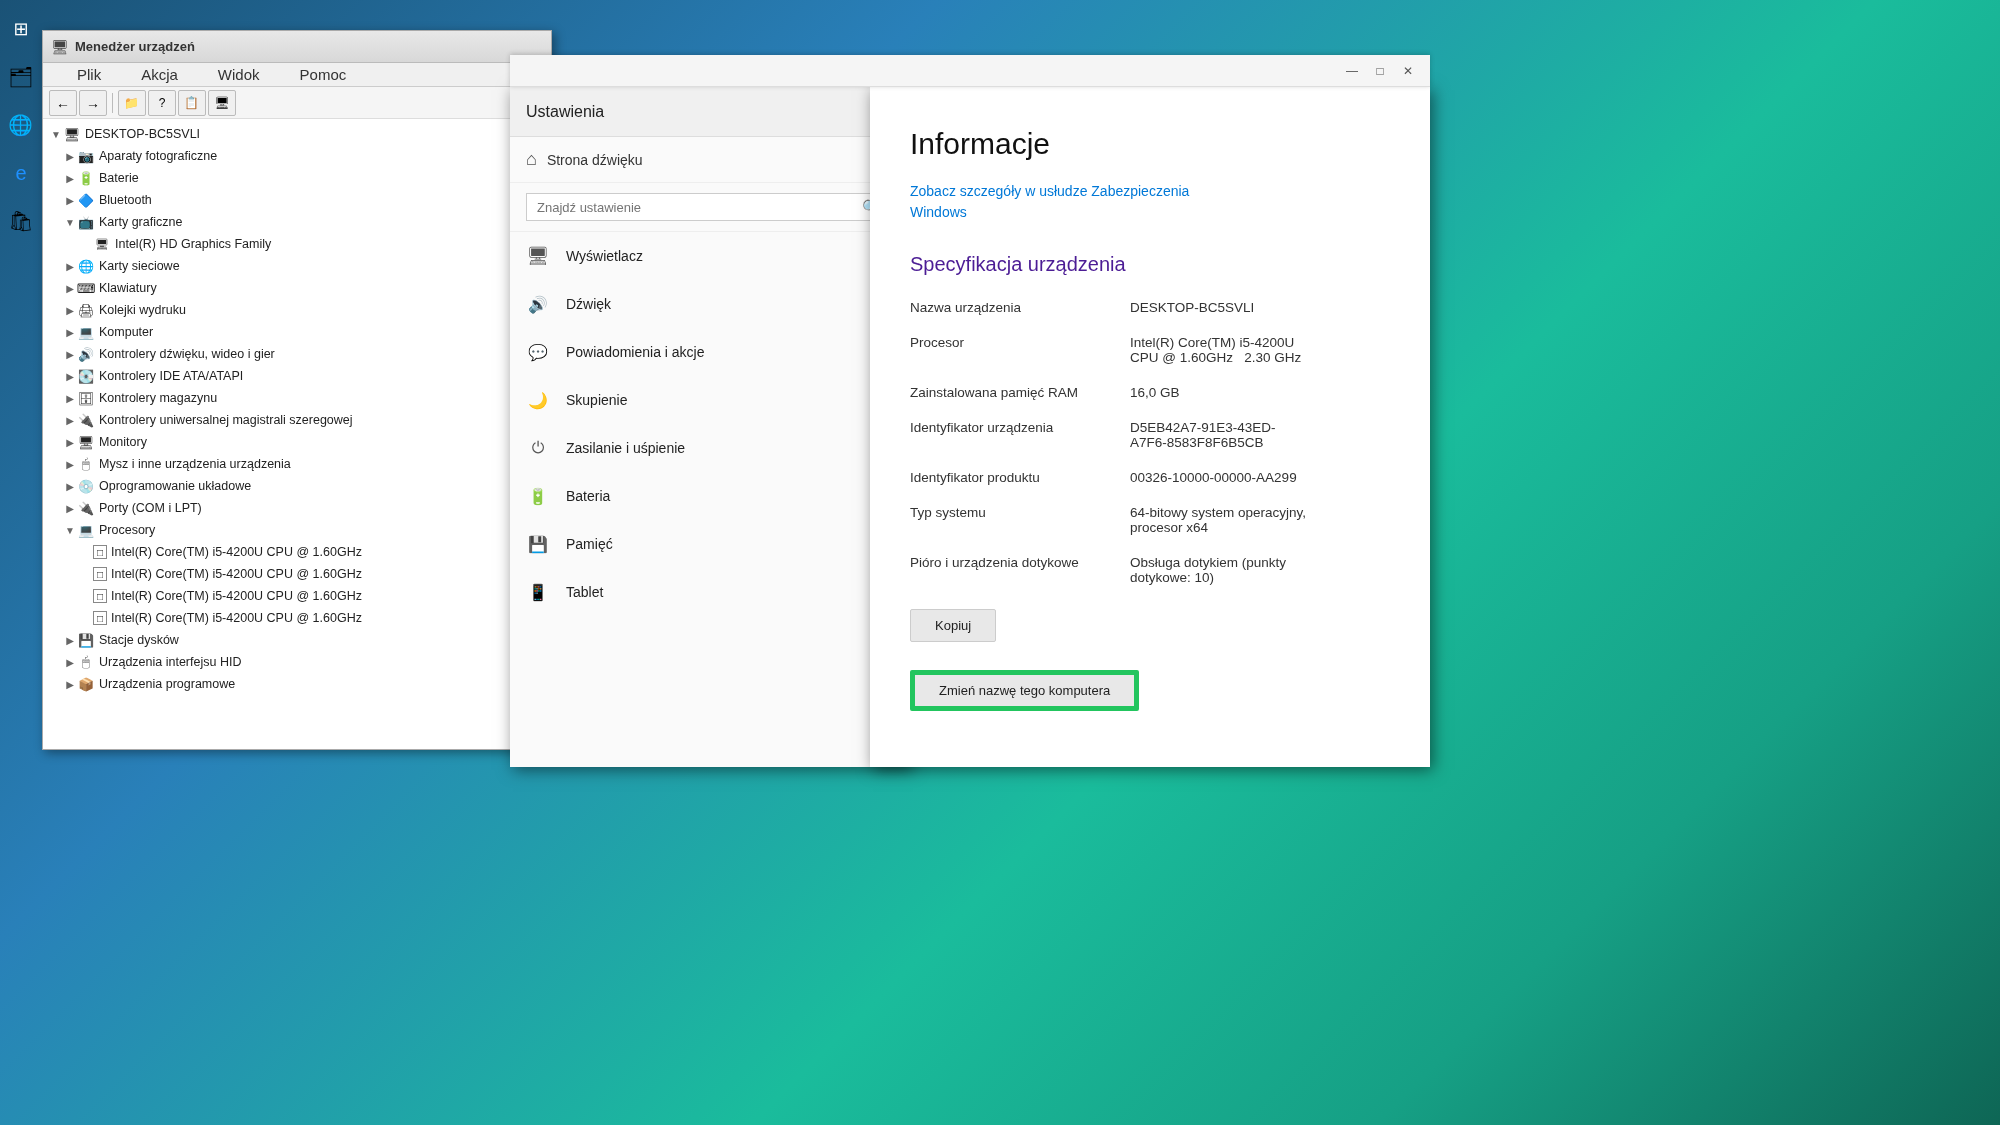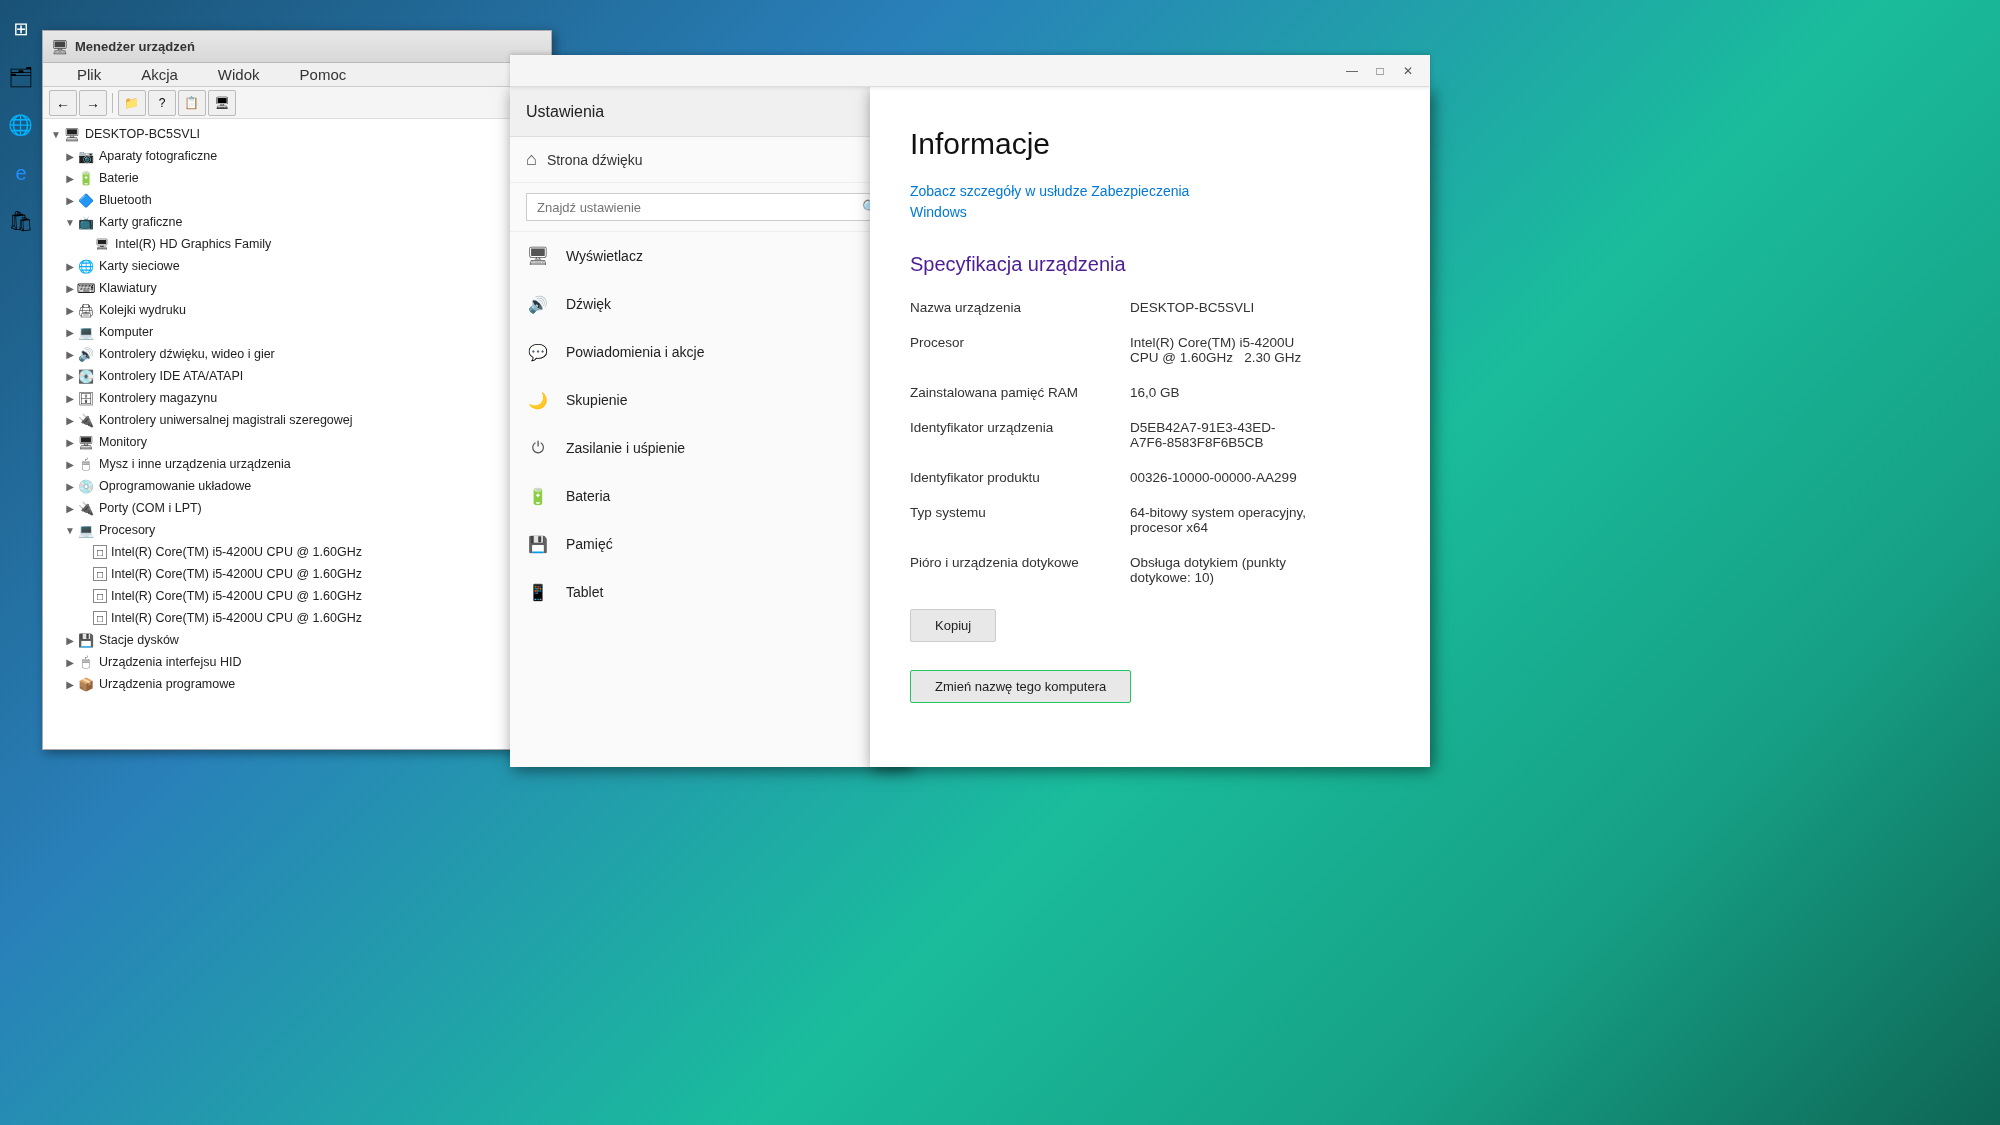--- a/index.html
+++ b/index.html
@@ -355,21 +355,21 @@
       font-size: 13px;
       color: #222;
       cursor: pointer;
       margin-bottom: 16px;
     }
 
     .btn-rename {
       display: inline-block;
       padding: 8px 24px;
       background: #e8e8e8;
-      border: 1px solid #22c55e;
+      border: 5px solid #22c55e;
       border-radius: 2px;
       font-size: 13px;
       color: #222;
       cursor: pointer;
     }
 
     
     .side-apps {
       position: absolute;
       left: 0;

